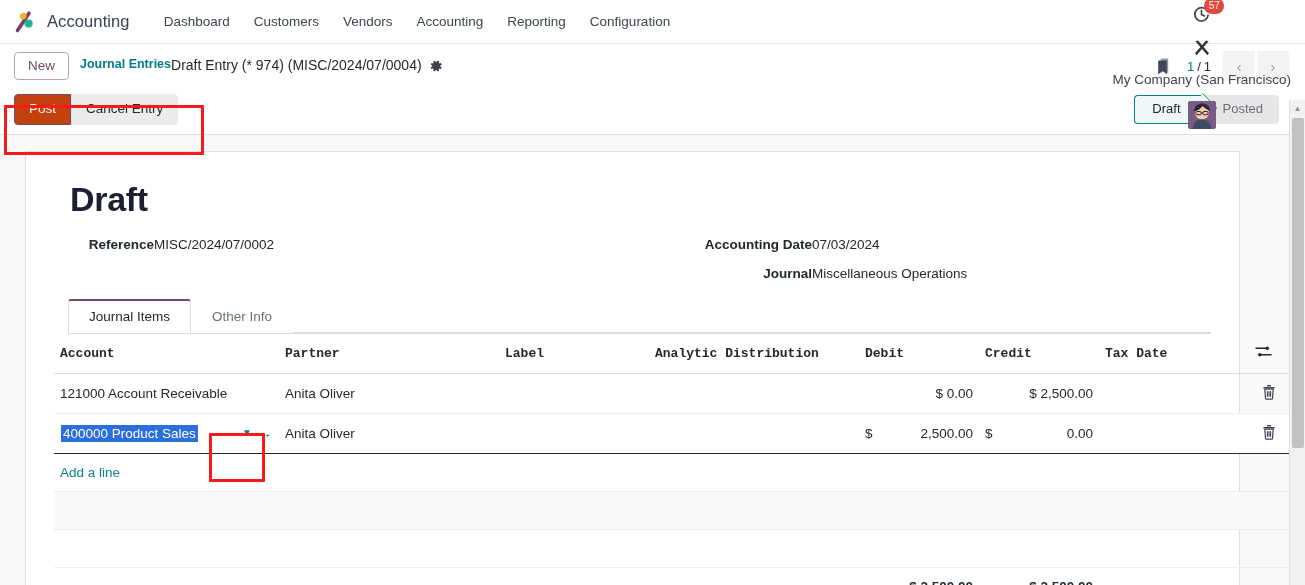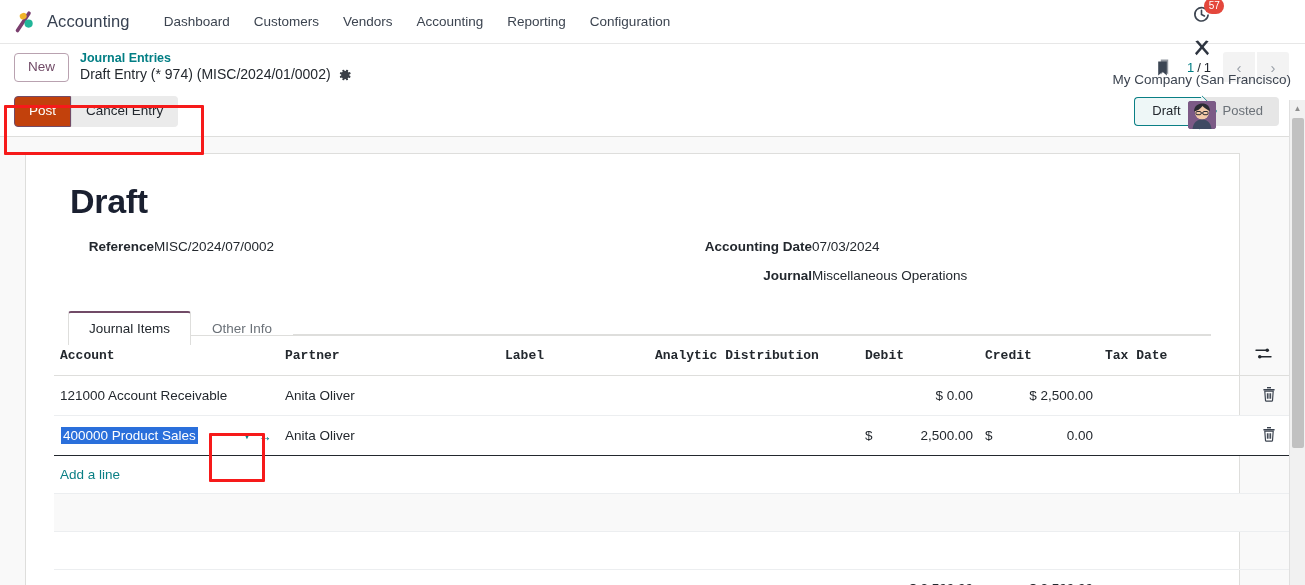--- a/index.html
+++ b/index.html
@@ -49,21 +49,21 @@
   .control-panel { background: #ffffff; position: relative; z-index: 4; }
   .cp-top {
     display: flex; align-items: center;
     padding: 7px 10px 7px 14px; min-height: 44px;
   }
   .btn-new {
     border: 1px solid #b9a2b0; background: #fff; color: #714b67;
     font-size: 13.5px; padding: 5px 13px; border-radius: 4px;
     cursor: pointer; margin-right: 11px; line-height: 1.25;
   }
-  .breadcrumb { display: flex; flex-direction: column; justify-content: center; line-height: 1.22; }
+  .breadcrumb { display: flex; justify-content: center; line-height: 1.22; }
   .bc-parent { font-size: 12.5px; color: #017e84; font-weight: bold; cursor: pointer; }
   .bc-current { font-size: 14px; color: #23282e; display: flex; align-items: center; gap: 7px; }
   .gear-icon { cursor: pointer; color: #3b4048; display: inline-flex; }
   .cp-right { margin-left: auto; display: flex; align-items: center; gap: 12px; padding-right: 6px; }
   .bookmark-icon { cursor: pointer; color: #3c4654; display: flex; }
   .pager { font-size: 13px; color: #23282e; display: flex; gap: 3px; }
   .pager .cur { color: #017e84; }
   .pager-btns { display: flex; }
   .pager-btn {
     width: 32px; height: 30px; background: #f3f3f3;
@@ -130,21 +130,21 @@
   .fl-ref { width: 84px; }
   .fv-ref { }
   .fl-date { width: 122px; }
   .fl-journal { width: 122px; }
 
   
   .tabs { display: flex; margin-left: 14px; border-bottom: 1px solid #dededc; position: relative; }
   .tab {
     font-size: 13.5px; color: #6b7178; padding: 9px 20px;
     border: 1px solid transparent; border-bottom: none;
-    cursor: pointer; background: transparent; position: relative; top: 10px;
+    cursor: pointer; background: transparent; position: relative; top: 0;
   }
   .tab.active {
     color: #23282e; background: #fff;
     border-color: #dededc; border-top: 2px solid #714b67;
     border-radius: 3px 3px 0 0; padding-top: 8px;
   }
   .tab-spacer { flex: 1; border-bottom: 1px solid #dededc; }
 
   
   table.items { width: 100%; border-collapse: collapse; table-layout: fixed; margin-top: 0; }
@@ -301,21 +301,21 @@
   </div>
 
   <div class="control-panel">
 
     <div class="cp-top">
       <button class="btn-new">New</button>
 
       <div class="breadcrumb">
         <span class="bc-parent">Journal Entries</span>
         <span class="bc-current">
-          <span>Draft Entry (* 974) (MISC/2024/01/0002)</span>
+          <span>Draft Entry (* 974) (MISC/2024/07/0004)</span>
           <span class="gear-icon">
             <svg width="14" height="14" viewBox="0 0 16 16" fill="#3b4048">
               <path d="M8 5.2a2.8 2.8 0 1 0 0 5.6 2.8 2.8 0 0 0 0-5.6zm0 4.2a1.4 1.4 0 1 1 0-2.8 1.4 1.4 0 0 1 0 2.8z"></path>
               <path d="M14.2 9.1l-1.3-.5a5 5 0 0 0 0-1.2l1.3-.5a.5.5 0 0 0 .3-.6l-.5-1.3a.5.5 0 0 0-.6-.3l-1.3.5a5 5 0 0 0-.9-.9l.5-1.3a.5.5 0 0 0-.3-.6L9.9 1.9a.5.5 0 0 0-.6.3l-.5 1.3a5 5 0 0 0-1.2 0l-.5-1.3a.5.5 0 0 0-.6-.3l-1.3.5a.5.5 0 0 0-.3.6l.5 1.3a5 5 0 0 0-.9.9l-1.3-.5a.5.5 0 0 0-.6.3l-.5 1.3a.5.5 0 0 0 .3.6l1.3.5a5 5 0 0 0 0 1.2l-1.3.5a.5.5 0 0 0-.3.6l.5 1.3a.5.5 0 0 0 .6.3l1.3-.5a5 5 0 0 0 .9.9l-.5 1.3a.5.5 0 0 0 .3.6l1.3.5a.5.5 0 0 0 .6-.3l.5-1.3a5 5 0 0 0 1.2 0l.5 1.3a.5.5 0 0 0 .6.3l1.3-.5a.5.5 0 0 0 .3-.6l-.5-1.3a5 5 0 0 0 .9-.9l1.3.5a.5.5 0 0 0 .6-.3l.5-1.3a.5.5 0 0 0-.3-.6z"></path>
             </svg>
           </span>
         </span>
       </div>
 
       <div class="cp-right">

